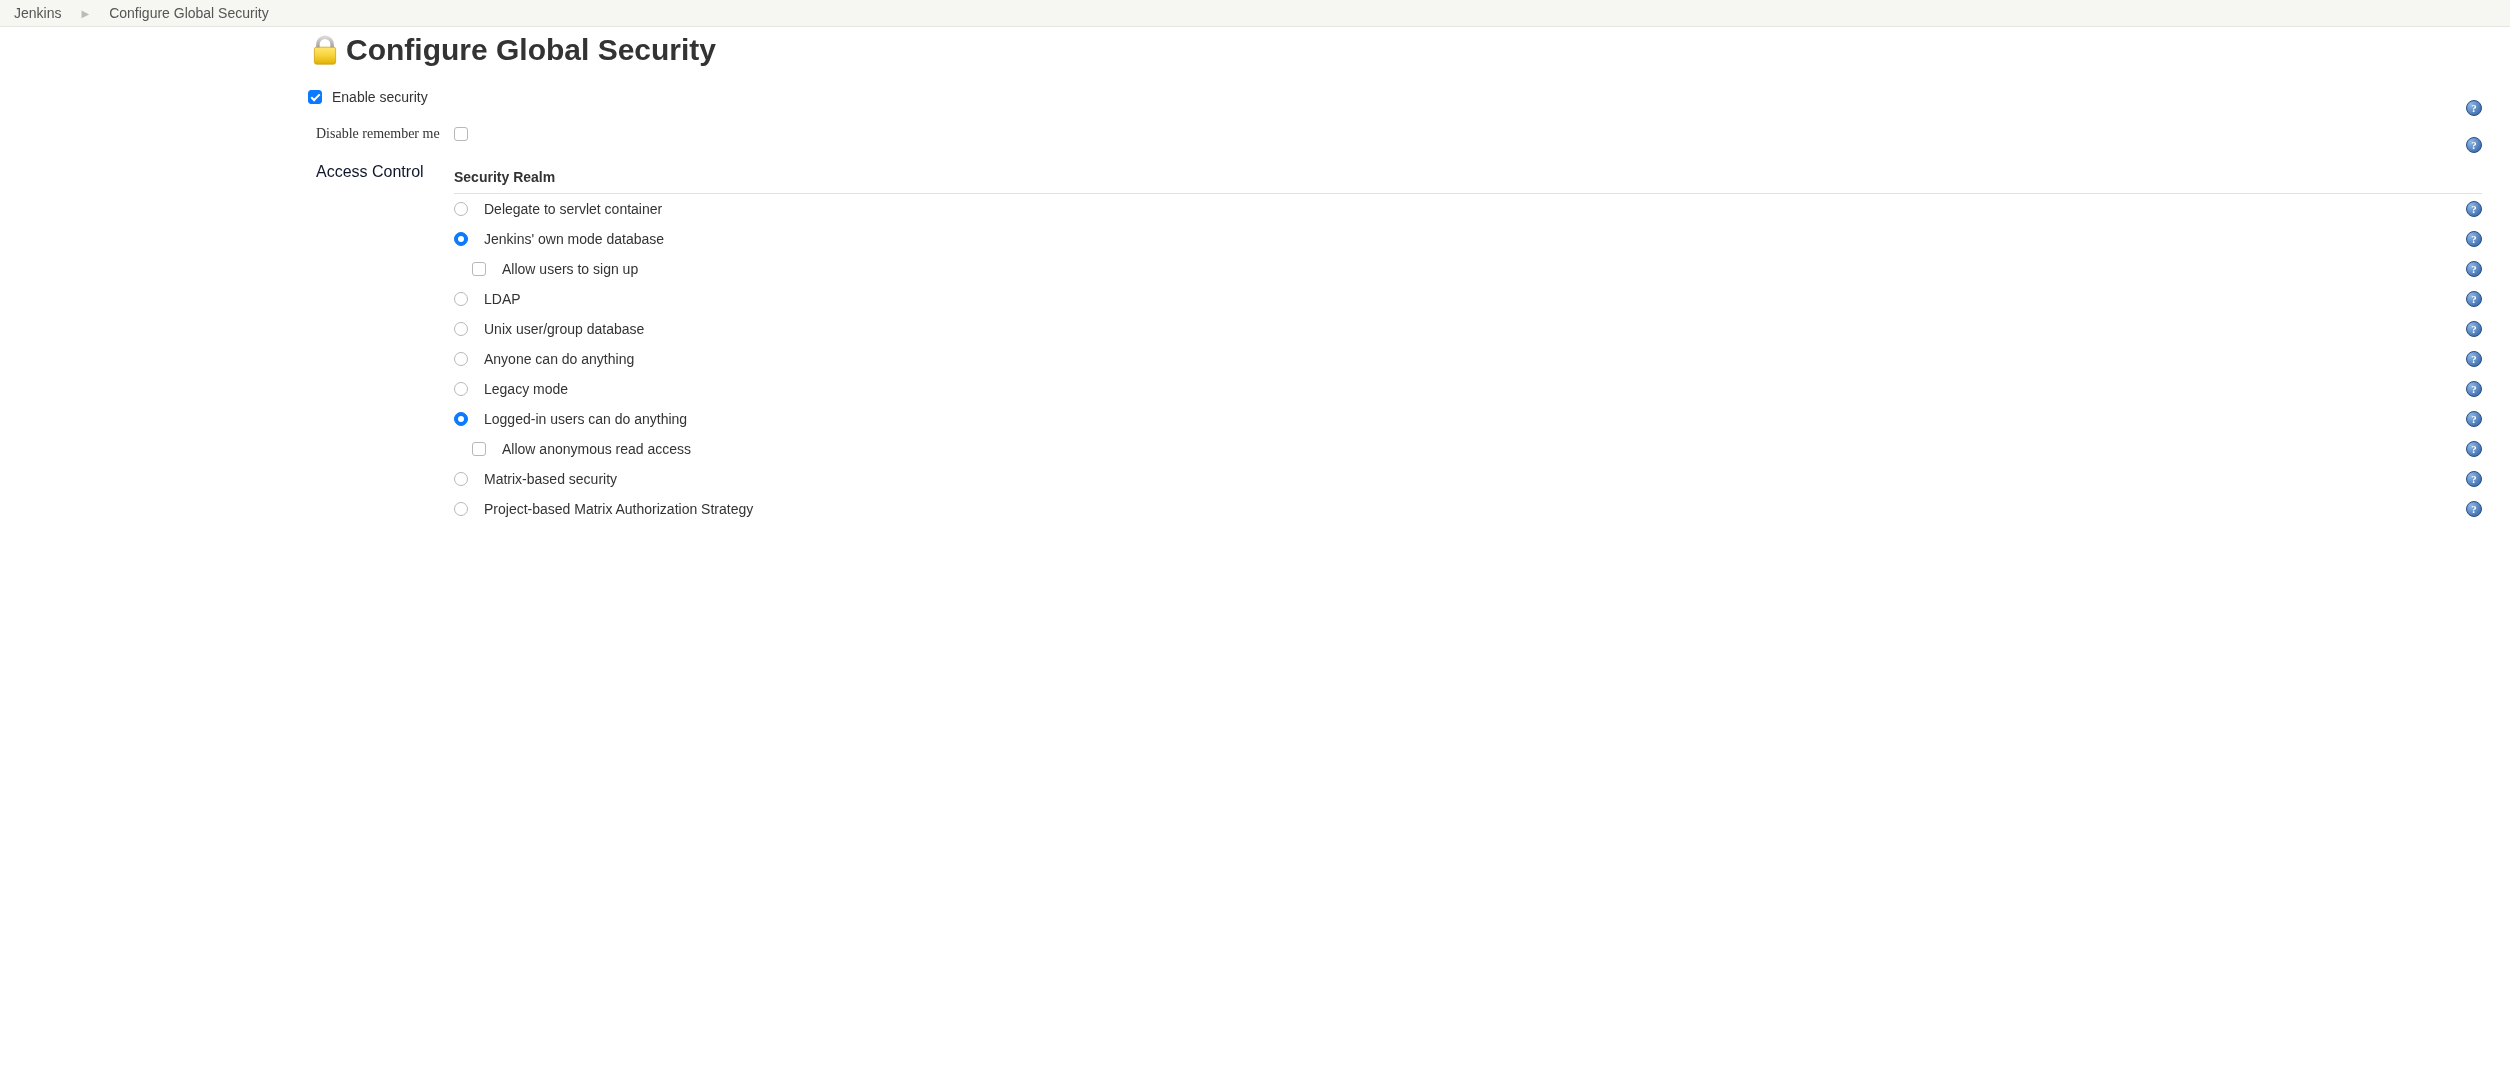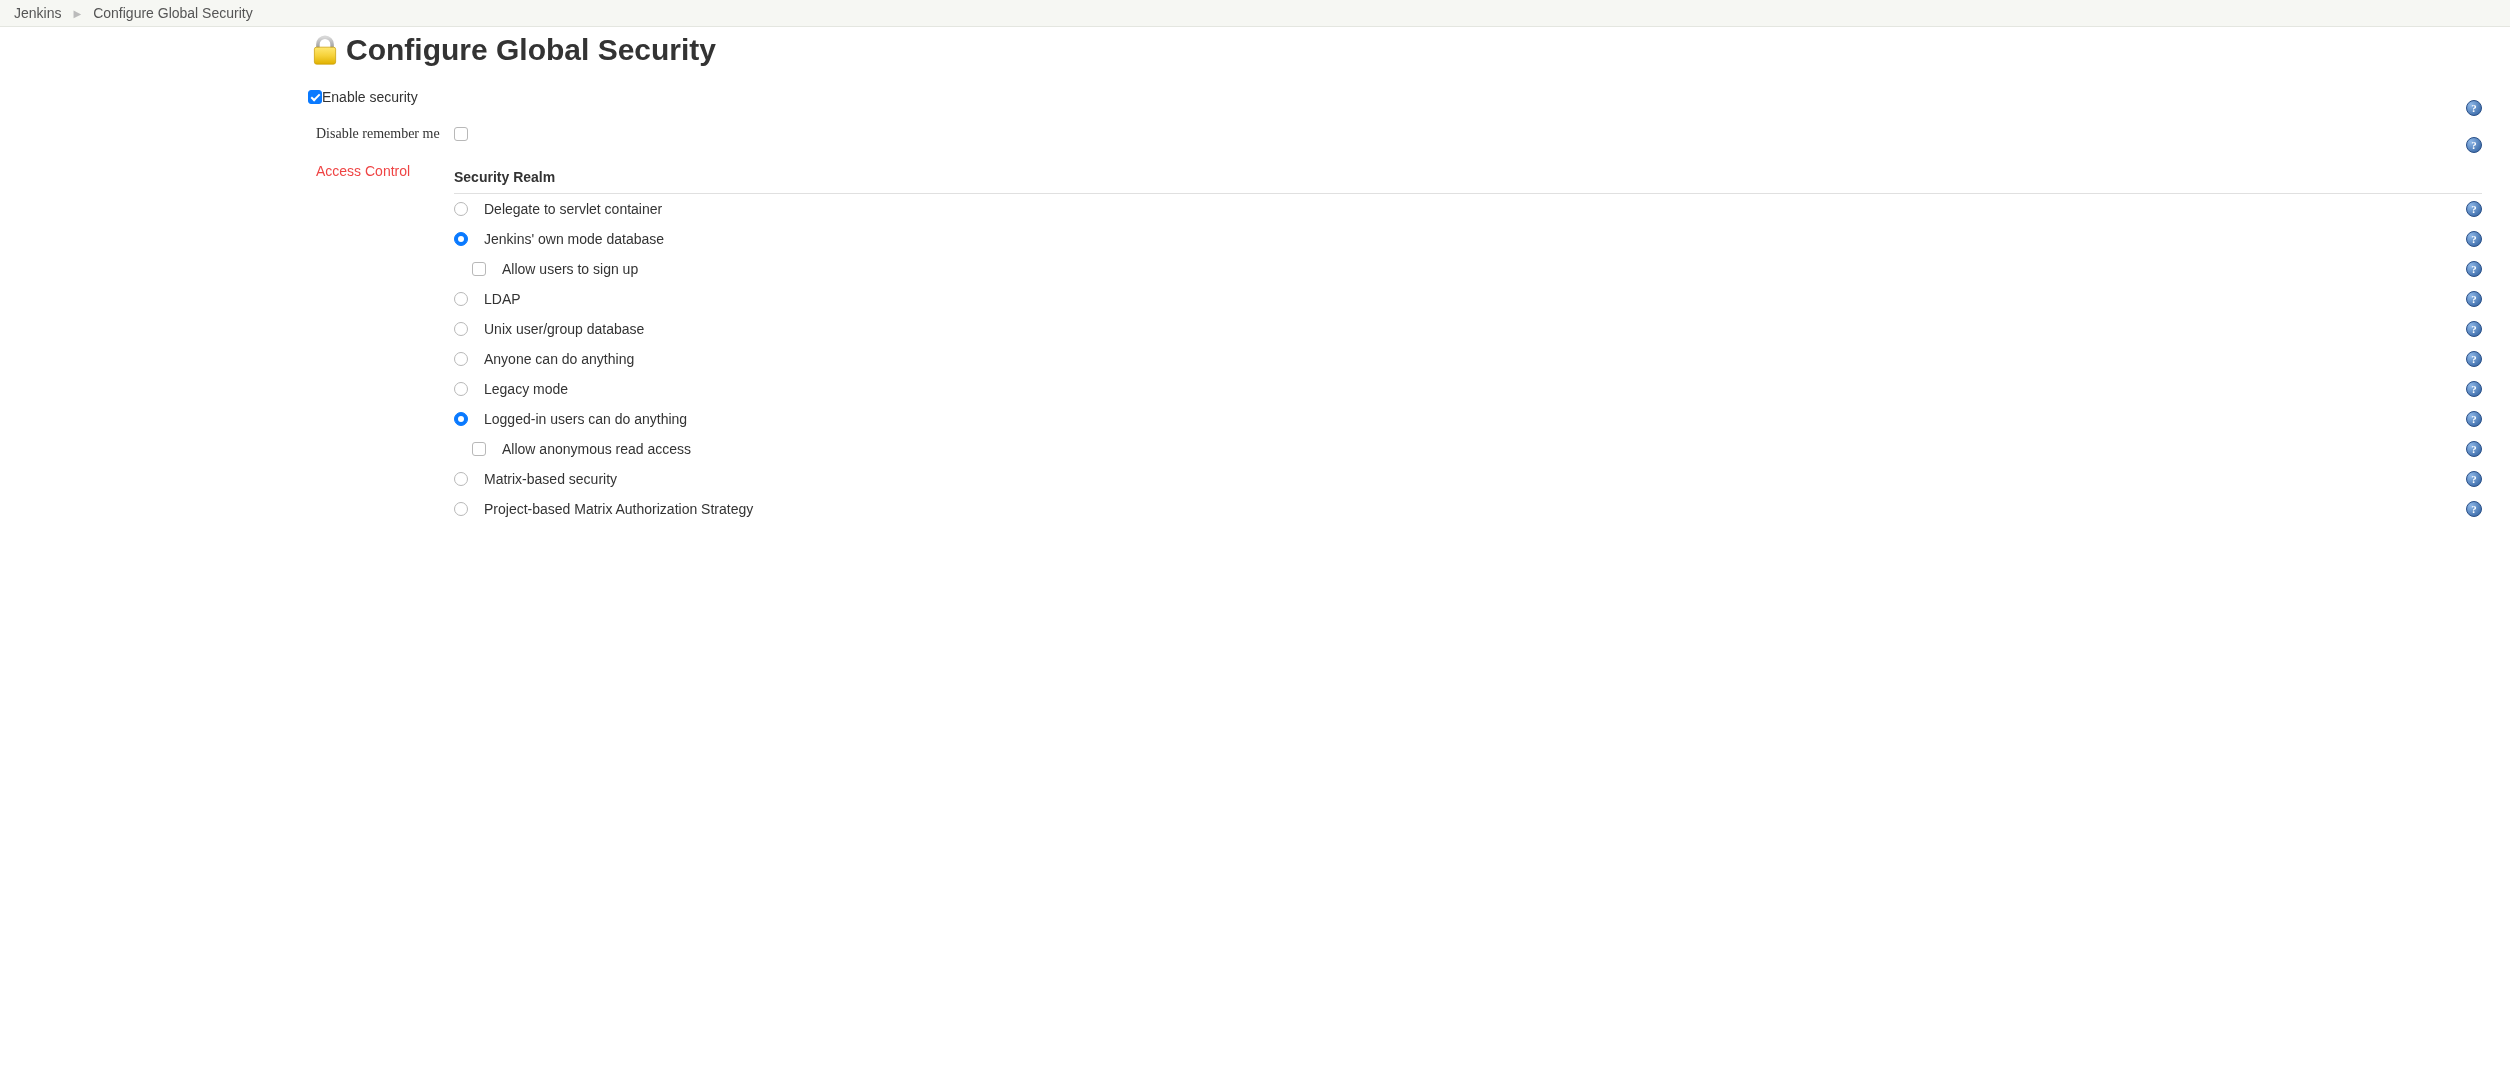--- a/index.html
+++ b/index.html
@@ -10,21 +10,21 @@
     background: #fff;
   }
 
   
   .breadcrumb-bar {
     background: #f6f7f3;
     border-bottom: 1px solid #e4e6e0;
     padding: 5px 14px;
     display: flex;
     align-items: center;
-    gap: 12px;
+    gap: 20px;
     font-size: 14px;
     color: #555;
   }
   .breadcrumb-bar a {
     color: #555;
     text-decoration: none;
     cursor: pointer;
   }
   .breadcrumb-sep {
     color: #bbb;
@@ -47,20 +47,21 @@
   .title-row h1 {
     font-size: 30px;
     font-weight: 700;
     color: #333;
   }
 
   
   .row-enable {
     display: flex;
     align-items: center;
+    gap: 10px;
     margin-bottom: 21px;
   }
 
   
   .row-labeled {
     display: flex;
     align-items: center;
     margin-bottom: 21px;
   }
   .row-labeled .lbl {
@@ -78,22 +79,22 @@
 
   
   .row-access {
     display: flex;
     align-items: flex-start;
   }
   .row-access .lbl {
     flex: 0 0 146px;
     padding-left: 8px;
     padding-top: 0;
-    font-size: 14px;
-    color: #ef4444;
+    font-size: 16px;
+    color: #0f172a;
   }
   .row-access .ctl {
     flex: 1;
   }
 
   
   .section-heading {
     font-weight: 700;
     font-size: 14px;
     color: #333;

